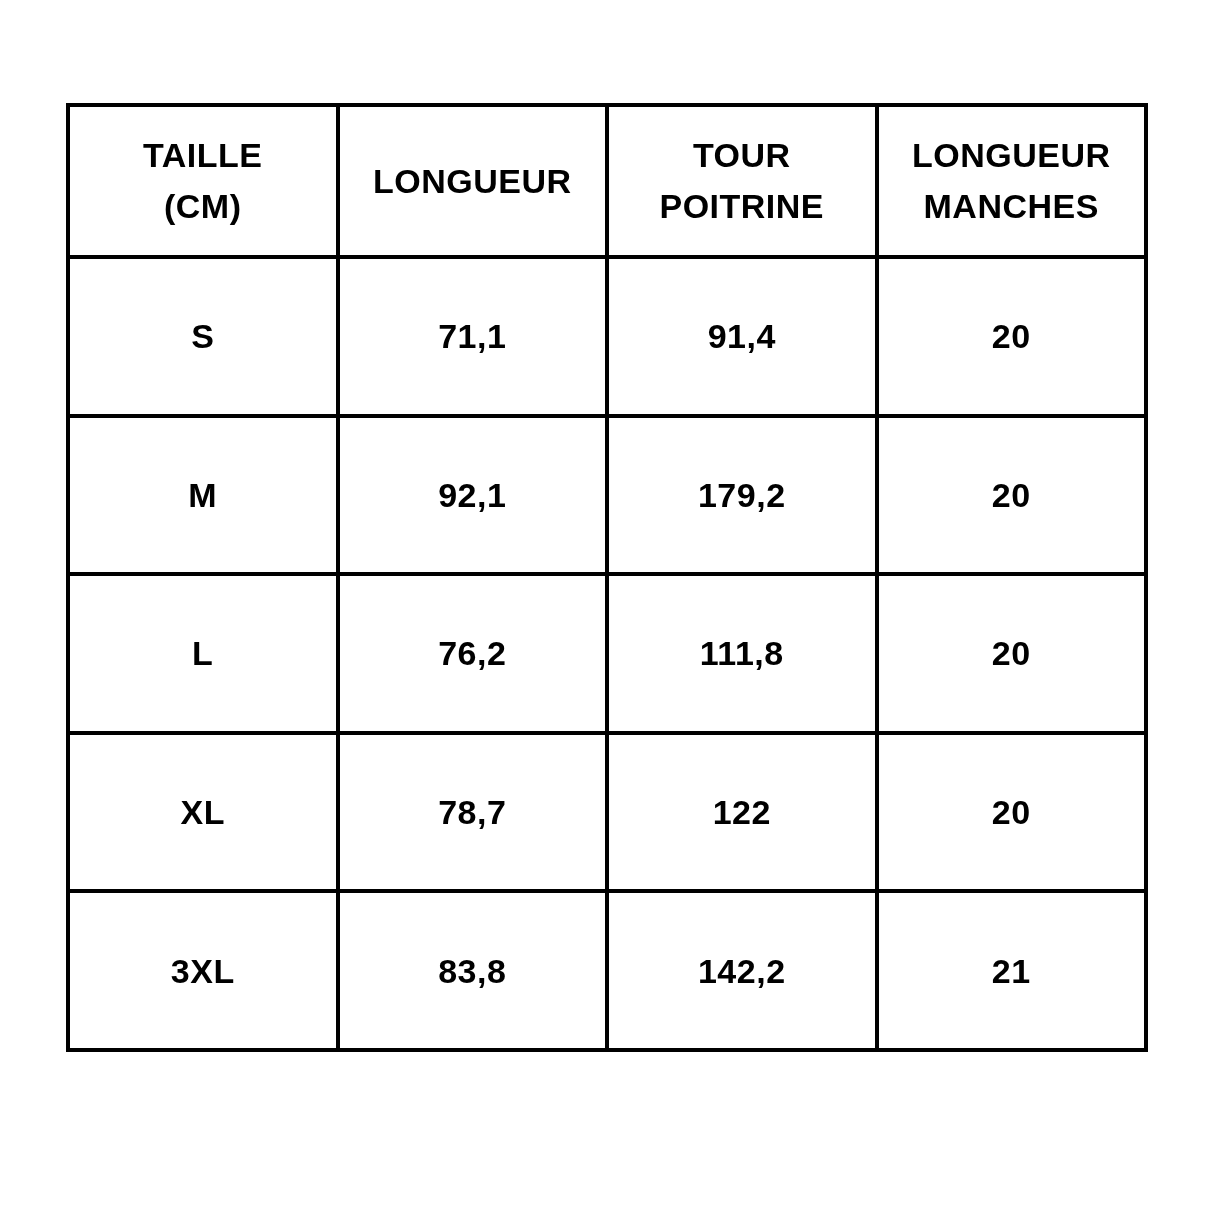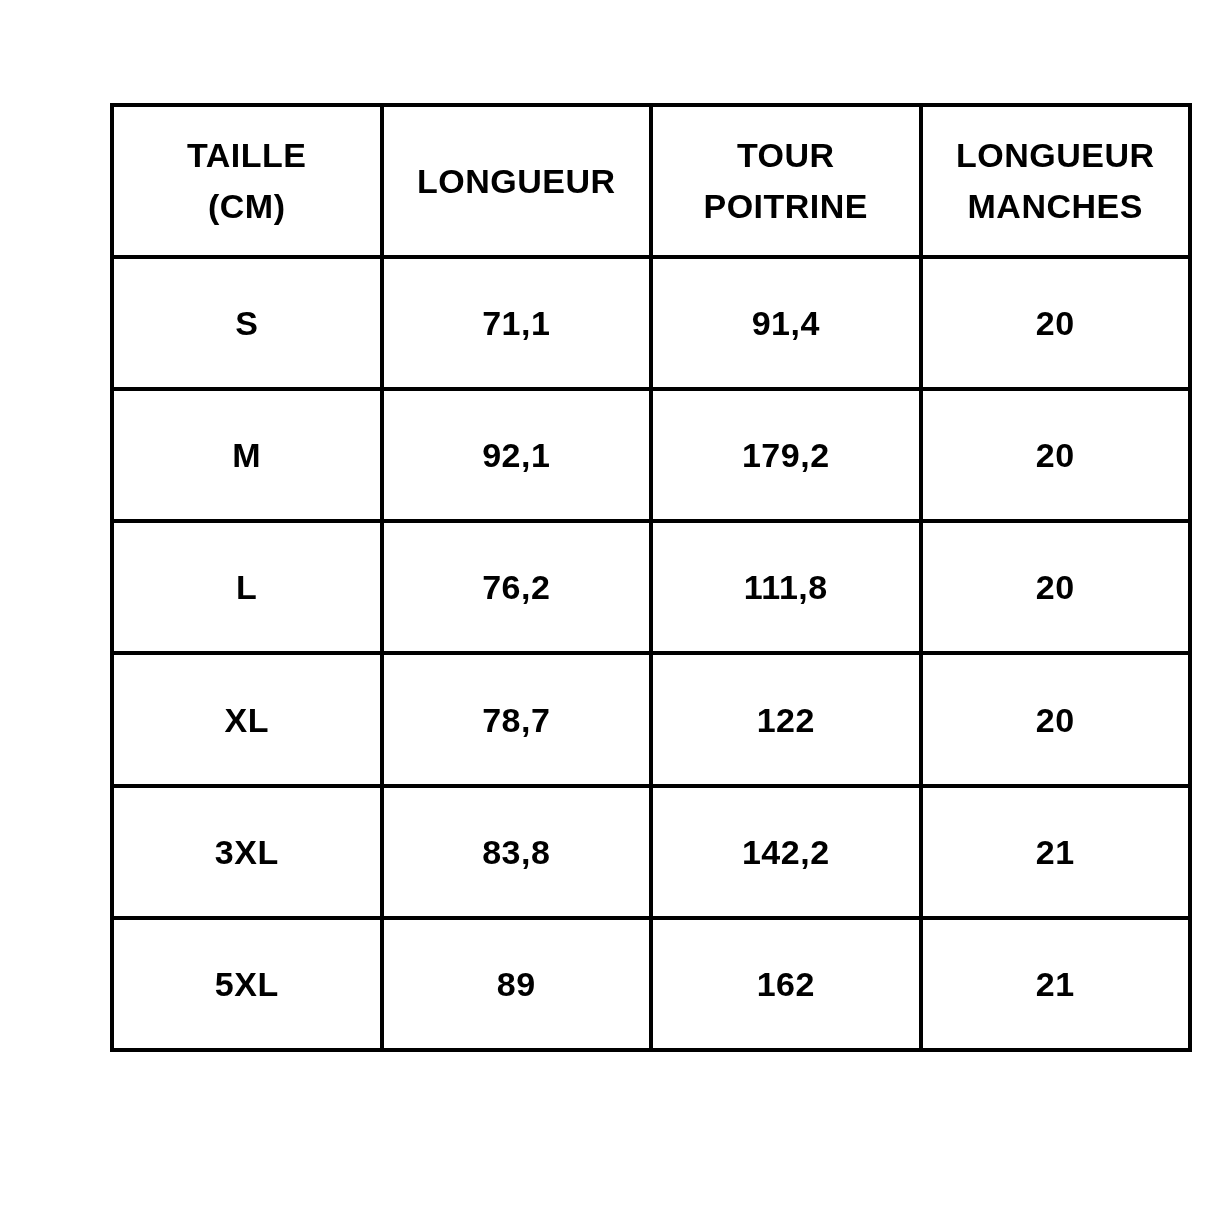--- a/index.html
+++ b/index.html
@@ -16,21 +16,20 @@
     height: 1214px;
     background: #ffffff;
     overflow: hidden;
   }
   .table-wrap {
     position: absolute;
     left: 66px;
     top: 103px;
     width: 1082px;
     height: 949px;
-    margin-left: 44px;
   }
   table.size-chart {
     width: 100%;
     height: 100%;
     border-collapse: collapse;
     table-layout: fixed;
     background: #ffffff;
   }
   table.size-chart th,
   table.size-chart td {
@@ -92,22 +91,16 @@
           <td class="value-cell">78,7</td>
           <td class="value-cell">122</td>
           <td class="value-cell">20</td>
         </tr>
         <tr class="data-row">
           <td class="size-cell">3XL</td>
           <td class="value-cell">83,8</td>
           <td class="value-cell">142,2</td>
           <td class="value-cell">21</td>
         </tr>
-        <tr class="data-row">
-          <td class="size-cell">5XL</td>
-          <td class="value-cell">89</td>
-          <td class="value-cell">162</td>
-          <td class="value-cell">21</td>
-        </tr>
       </tbody>
     </table>
   </div>
 </div>
 
 </body></html>

